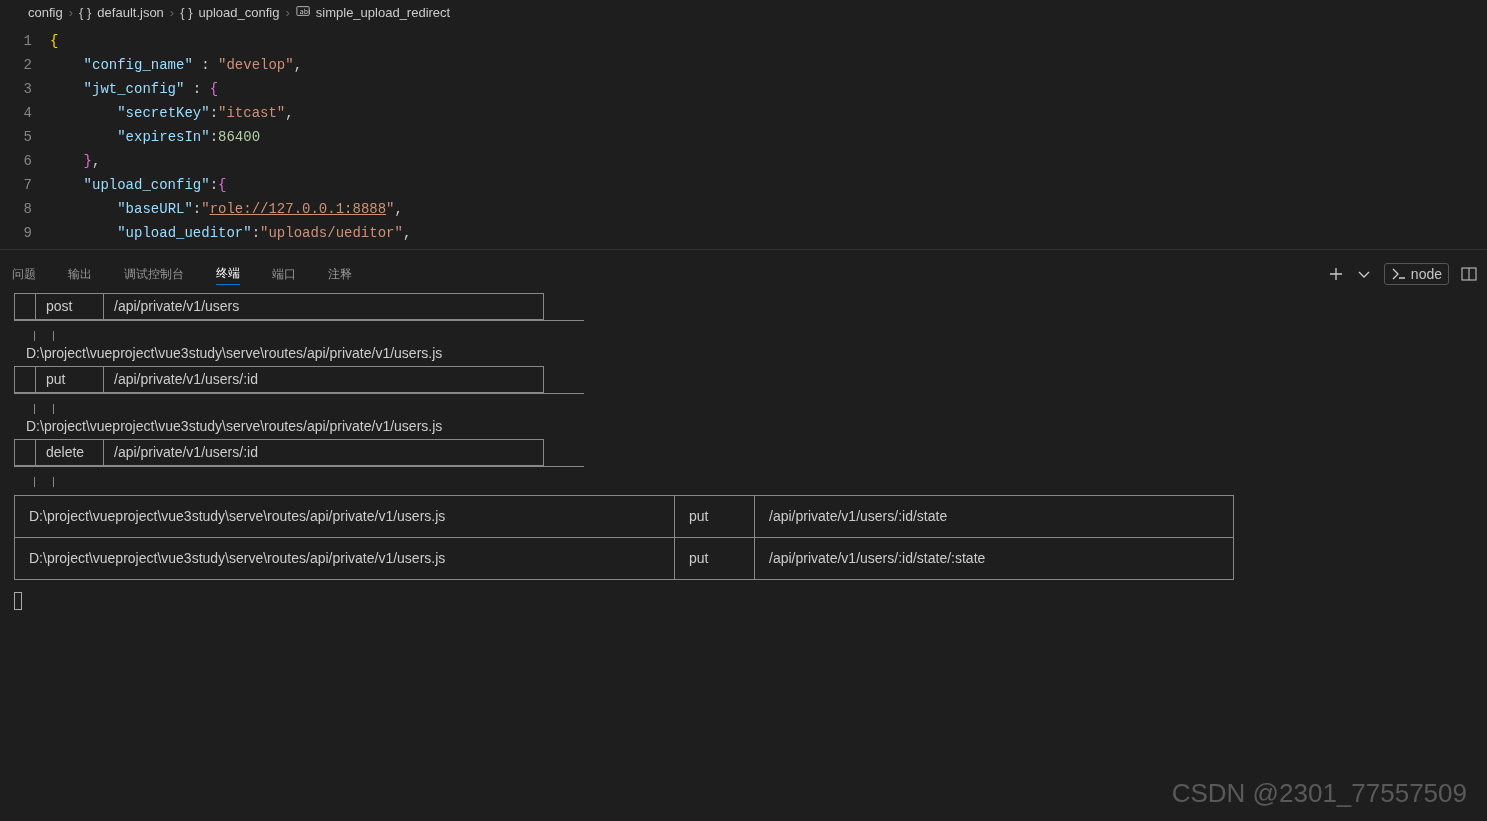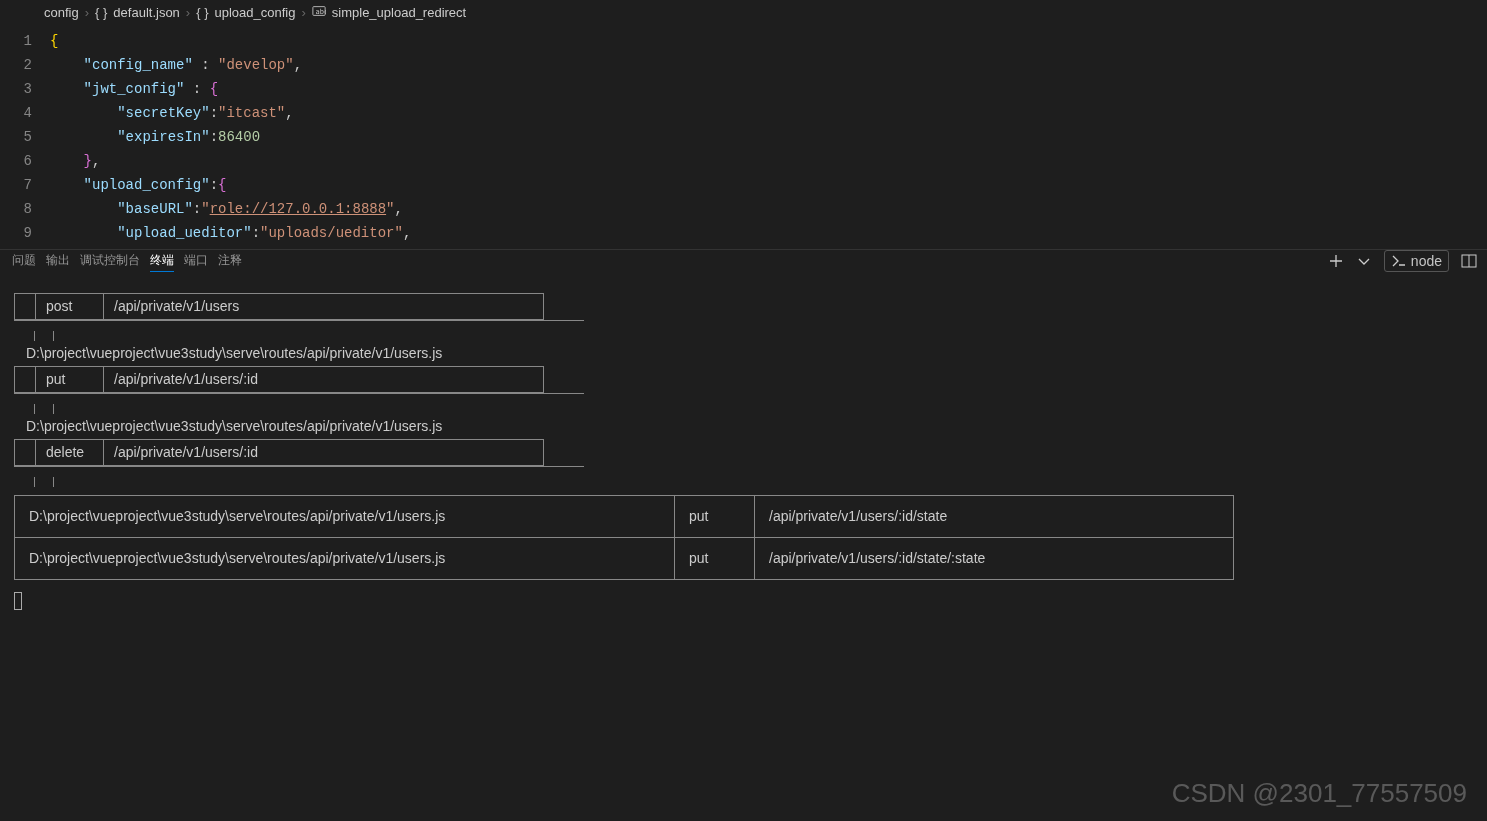--- a/index.html
+++ b/index.html
@@ -9,26 +9,25 @@
   font-family: Consolas, 'Courier New', monospace;
   font-size: 14px;
   width: 1487px;
   height: 821px;
   overflow: hidden;
   position: relative;
 }
 .breadcrumb {
   display: flex;
   align-items: center;
-  padding: 4px 4px;
+  padding: 4px 28px;
   font-size: 13px;
   color: #a0a0a0;
   gap: 6px;
   font-family: -apple-system, "Segoe UI", sans-serif;
-  margin-left: 40px;
 }
 .breadcrumb .sep { color: #666; }
 .breadcrumb .bc-icon { color: #c5c5c5; }
 .breadcrumb .bc-text { color: #cccccc; }
 .editor {
   display: flex;
   flex-direction: column;
   padding: 4px 0;
 }
 .line {
@@ -55,26 +54,26 @@
 .tok-num { color: #b5cea8; }
 .tok-punc { color: #cccccc; }
 .tok-link { color: #ce9178; text-decoration: underline; }
 
 .panel {
   border-top: 1px solid #333;
   background: #1e1e1e;
 }
 .panel-tabs {
   display: flex;
-  align-items: flex-start;
+  align-items: flex-end;
   padding: 0 12px;
   height: 35px;
   font-size: 12px;
   color: #969696;
-  gap: 10px;
+  gap: 32px;
   font-family: -apple-system, "Segoe UI", "Microsoft YaHei", sans-serif;
   position: relative;
 }
 .panel-tab { cursor: pointer; padding: 2px 0; }
 .panel-tab.active { color: #ffffff; border-bottom: 1px solid #0078d4; }
 .panel-actions {
   position: absolute;
   right: 10px;
   display: flex;
   gap: 12px;

